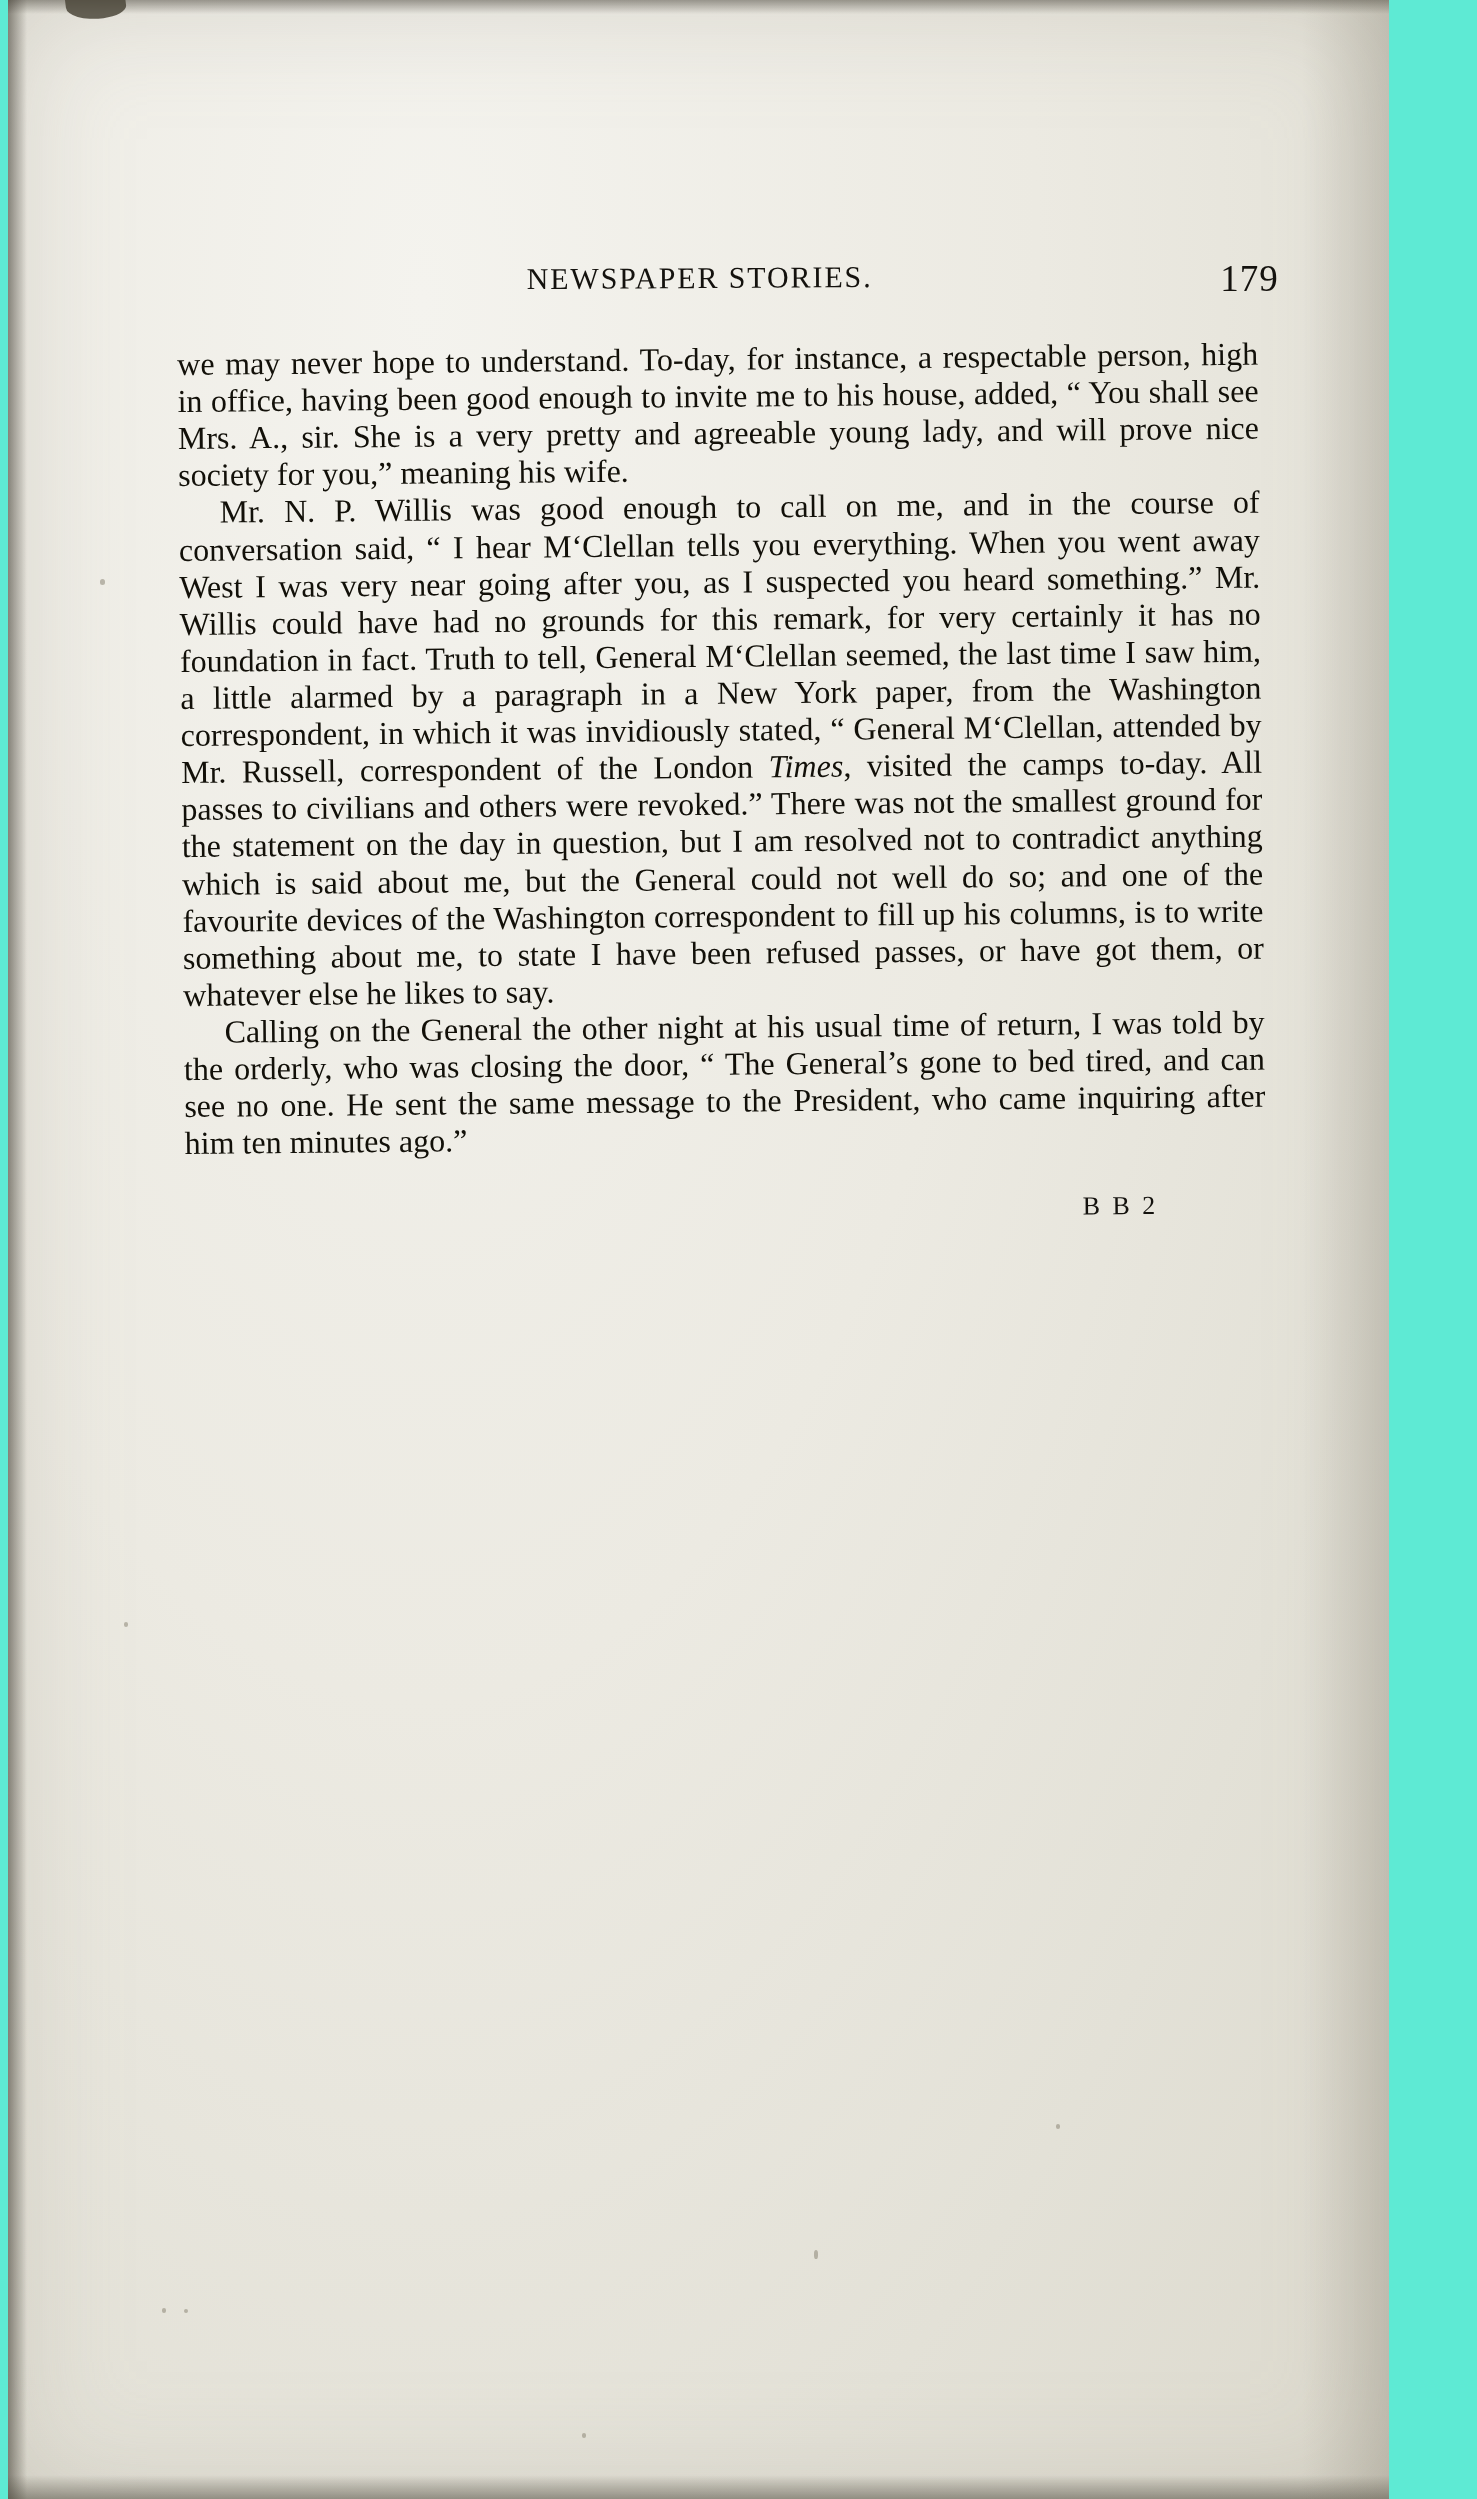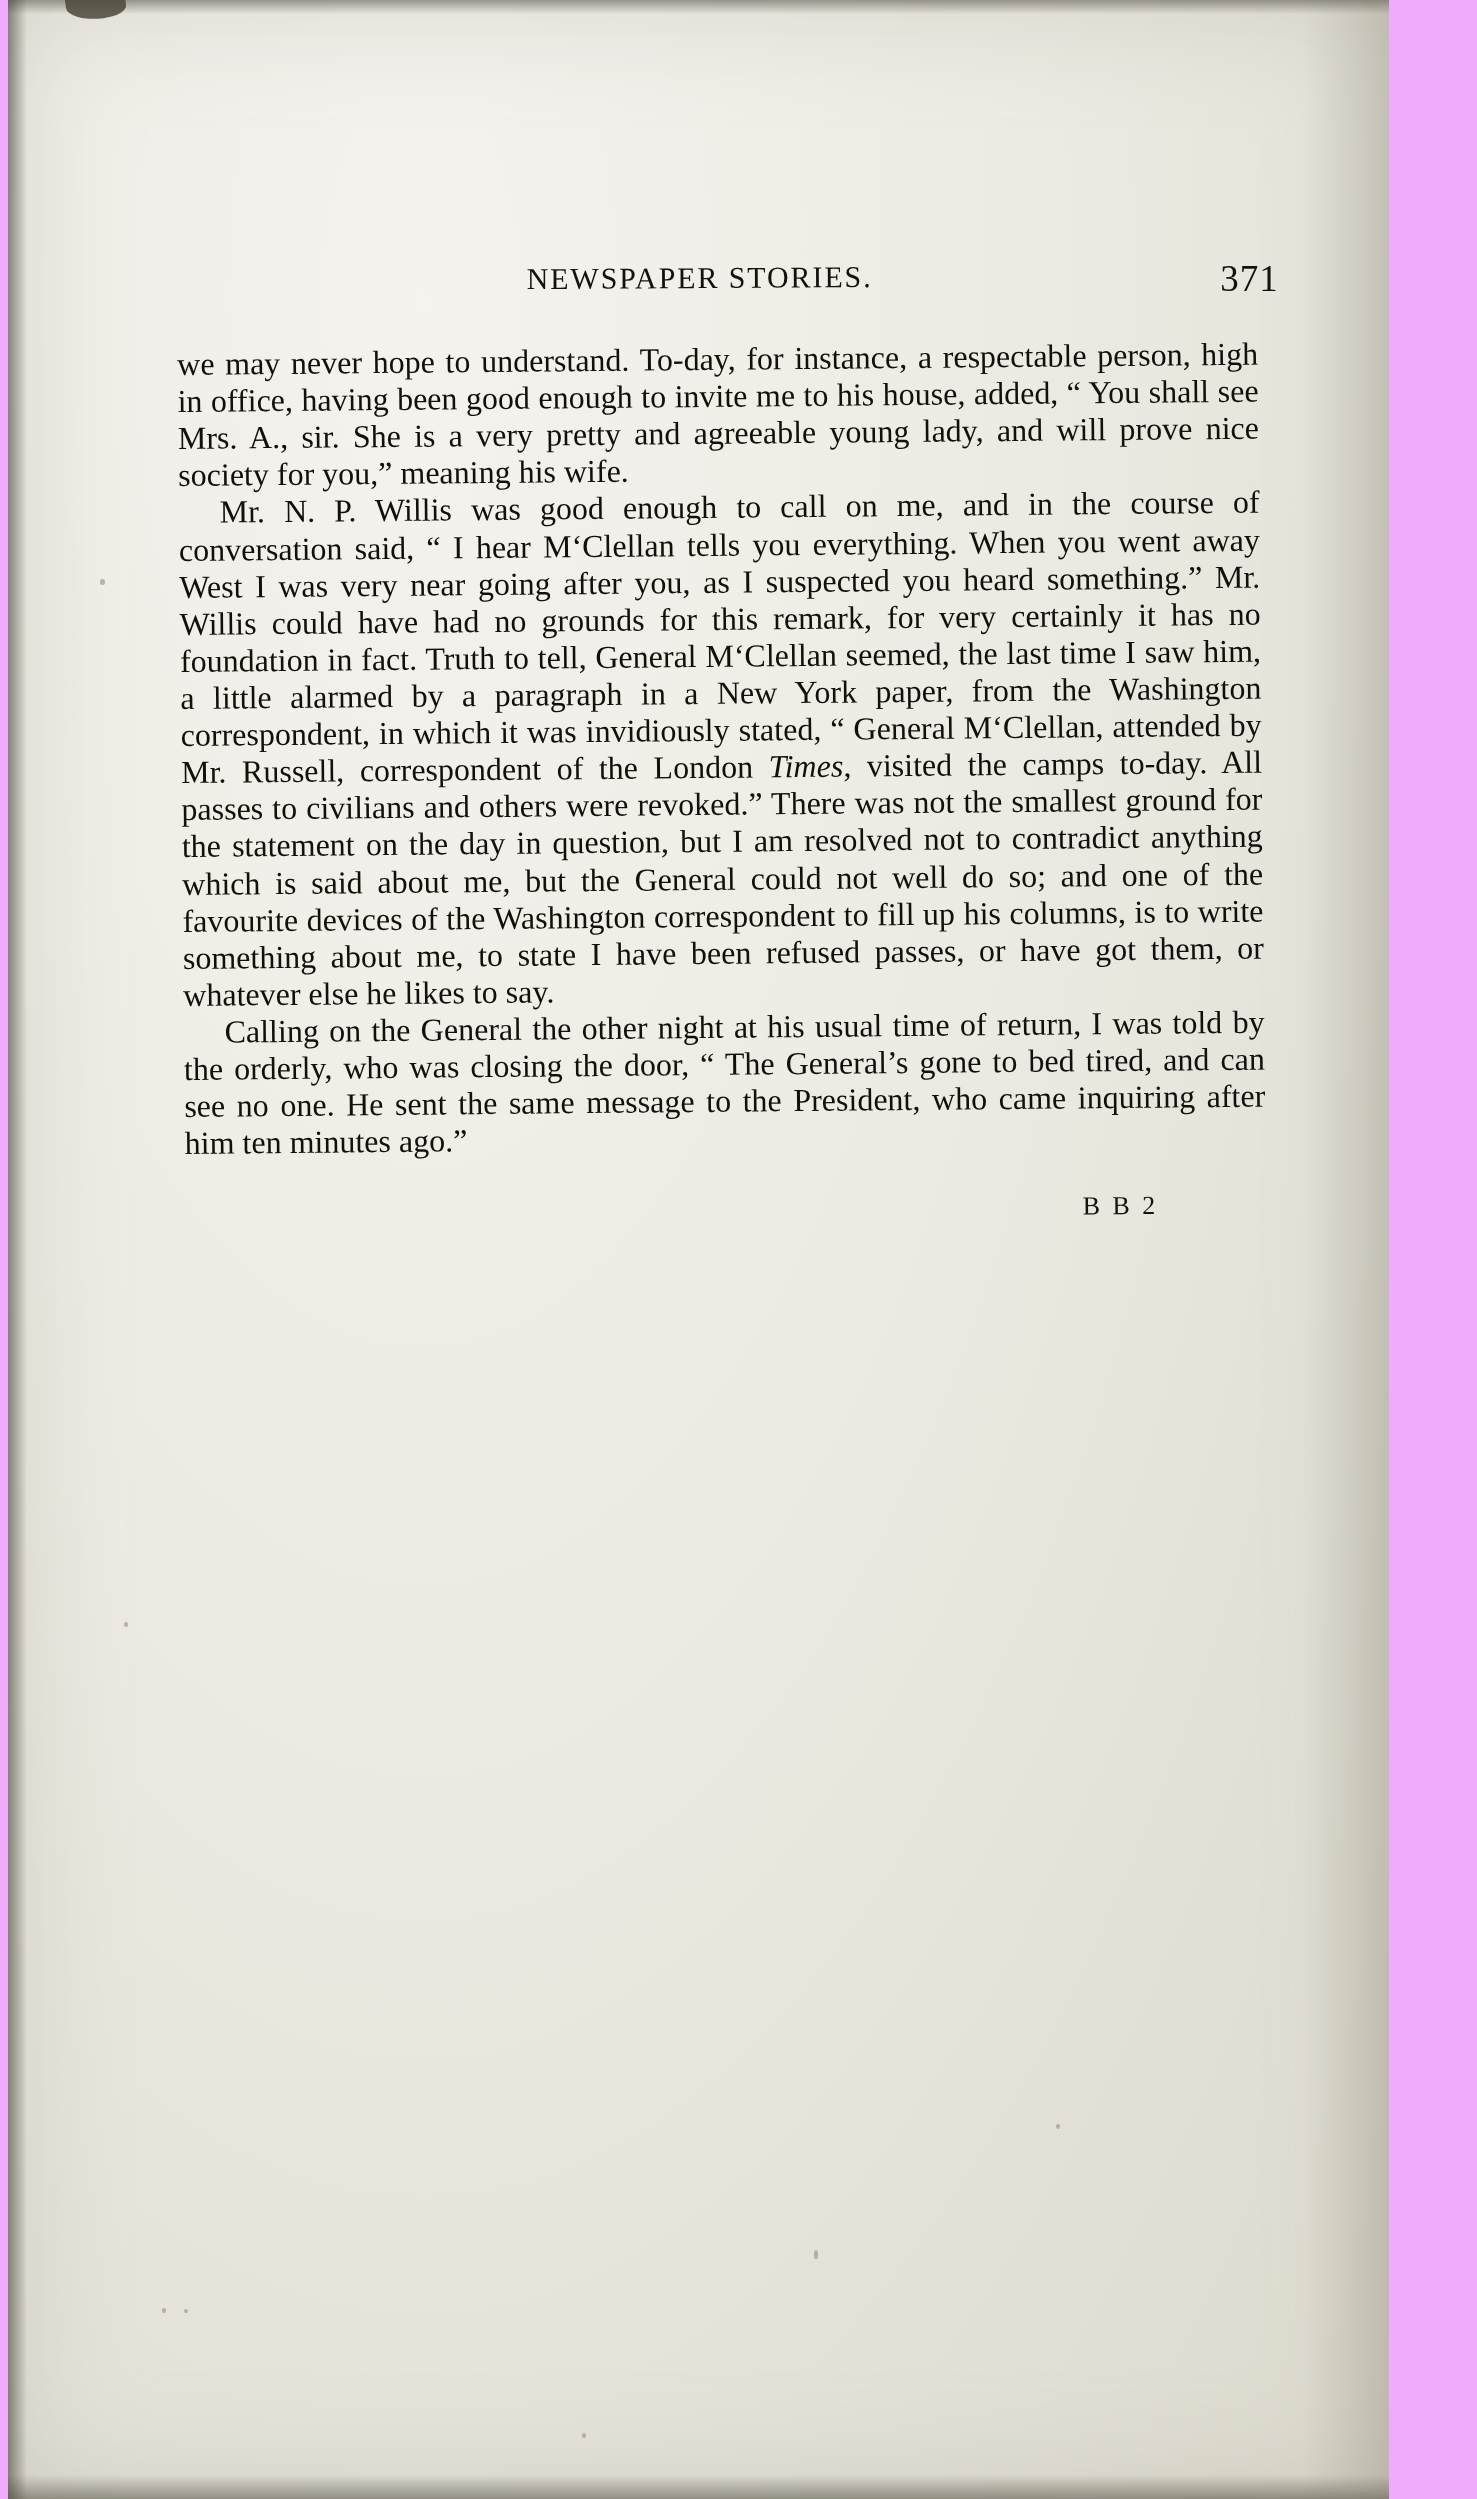--- a/index.html
+++ b/index.html
@@ -5,21 +5,21 @@
   html, body {
     margin: 0;
     padding: 0;
     background: #6d6a63;
   }
   .page {
     position: relative;
     width: 1477px;
     height: 2500px;
     overflow: hidden;
-    background: #f0abfc;
+    background: #5eead4;
     font-family: "Liberation Serif", serif;
   }
   
   .sheet {
     position: absolute;
     left: 7.7px;
     top: 0px;
     width: 1381px;
     height: 2500px;
     background:
@@ -146,21 +146,21 @@
     <div class="speck" style="left:154px; top:2308px; width:4.8px; height:4.8px;"></div>
     <div class="speck" style="left:176px; top:2309px; width:3.9px; height:3.9px;"></div>
     <div class="speck" style="left:806px; top:2250px; width:4.8px; height:8.7px;"></div>
     <div class="speck" style="left:1048px; top:2124px; width:4.8px; height:4.8px;"></div>
     <div class="speck" style="left:574px; top:2433px; width:4.8px; height:4.8px;"></div>
 
     <div class="content">
 
       <div class="header-row">
         <div class="running-head">NEWSPAPER STORIES.</div>
-        <div class="folio">371</div>
+        <div class="folio">179</div>
       </div>
 
       <div class="body-text">
         <p class="first">we may never hope to understand. To-day, for instance, a respectable person, high in office, having been good enough to invite me to his house, added, “ You shall see Mrs. A., sir. She is a very pretty and agreeable young lady, and will prove nice society for you,” meaning his wife.</p>
         <p>Mr. N. P. Willis was good enough to call on me, and in the course of conversation said, “ I hear M‘Clellan tells you everything. When you went away West I was very near going after you, as I suspected you heard something.” Mr. Willis could have had no grounds for this remark, for very certainly it has no foundation in fact. Truth to tell, General M‘Clellan seemed, the last time I saw him, a little alarmed by a paragraph in a New York paper, from the Washington correspondent, in which it was invidiously stated, “ General M‘Clellan, attended by Mr. Russell, correspondent of the London <i>Times</i>, visited the camps to-day. All passes to civilians and others were revoked.” There was not the smallest ground for the statement on the day in question, but I am resolved not to contradict anything which is said about me, but the General could not well do so; and one of the favourite devices of the Washington correspondent to fill up his columns, is to write something about me, to state I have been refused passes, or have got them, or whatever else he likes to say.</p>
         <p>Calling on the General the other night at his usual time of return, I was told by the orderly, who was closing the door, “ The General’s gone to bed tired, and can see no one. He sent the same message to the President, who came inquiring after him ten minutes ago.”</p>
       </div>
 
       <div class="signature">B B 2</div>
 

